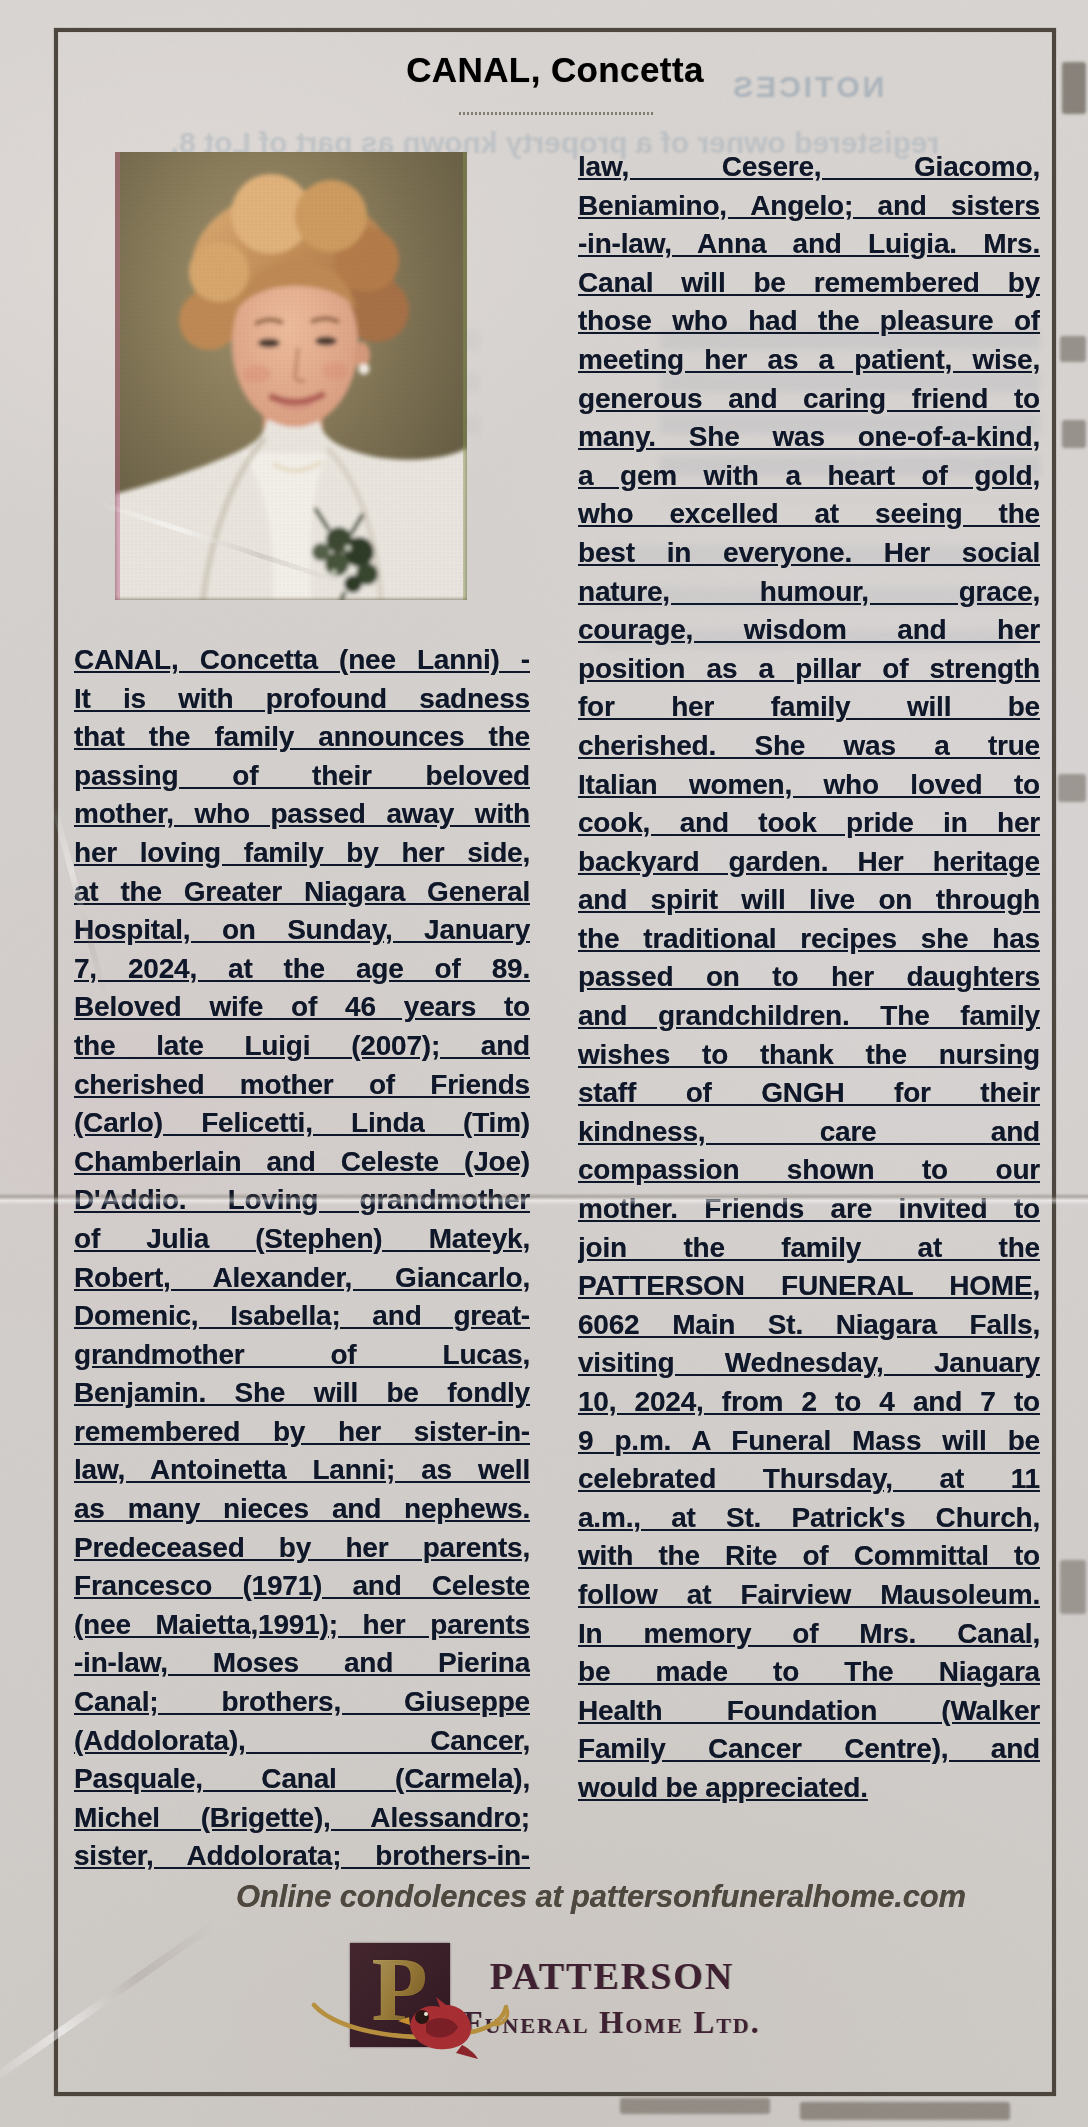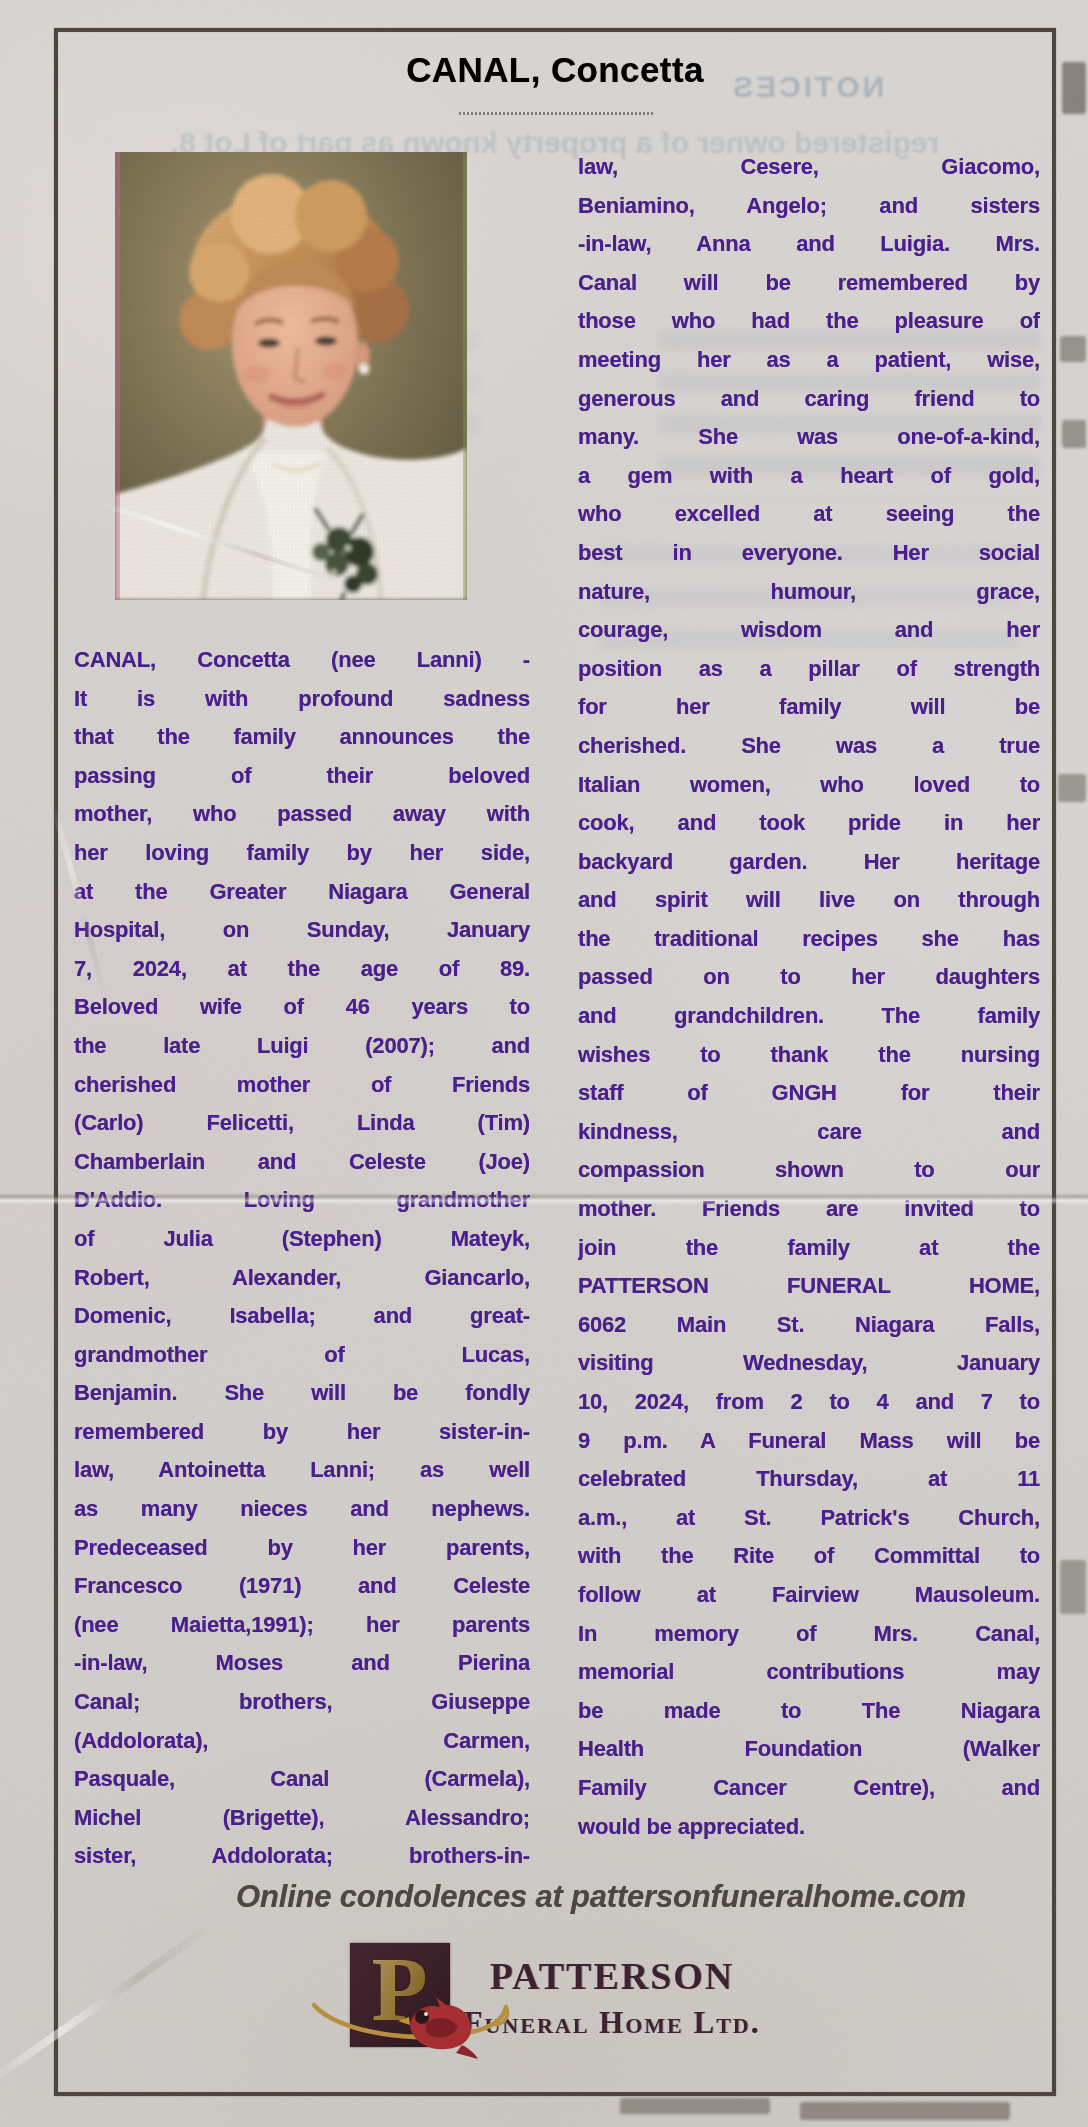--- a/index.html
+++ b/index.html
@@ -36,23 +36,23 @@
     position:absolute;left:459px;top:112px;width:196px;height:3px;
     background-image:repeating-linear-gradient(90deg,#6e675d 0 2px,rgba(0,0,0,0) 2px 4px);
     opacity:.8;
   }
 
   
   .photo{position:absolute;left:115px;top:152px;width:352px;height:448px;}
   .photo svg{display:block;}
 
   
-  .col{position:absolute;--lh:38.6px;font-size:22px;font-weight:700;
-    color:#4c1d95;letter-spacing:-.2px;
-    text-shadow:0 0 .6px rgba(83,77,69,.75);}
+  .col{position:absolute;--lh:38.6px;font-size:28px;font-weight:700;
+    color:#0f172a;letter-spacing:-.2px;
+    text-shadow:0 0 .6px rgba(83,77,69,.75);text-decoration:underline;}
   .col .tline{height:var(--lh);line-height:var(--lh);
     text-align:justify;text-align-last:justify;overflow:hidden;}
   .col.last-left .tline:last-child{text-align-last:left;}
   .col-left{left:74px;top:641px;width:456px;}
   .col-right{left:578px;top:148px;width:462px;}
 
   .condolences{
     position:absolute;left:58px;top:1879px;width:1086px;text-align:center;
     font-size:31px;font-style:italic;font-weight:700;color:#4e483f;
     text-shadow:0 0 .6px rgba(78,72,63,.7);letter-spacing:-.2px;
@@ -227,21 +227,21 @@
     <div class="tline">grandmother of Lucas,</div>
     <div class="tline">Benjamin. She will be fondly</div>
     <div class="tline">remembered by her sister-in-</div>
     <div class="tline">law, Antoinetta Lanni; as well</div>
     <div class="tline">as many nieces and nephews.</div>
     <div class="tline">Predeceased by her parents,</div>
     <div class="tline">Francesco (1971) and Celeste</div>
     <div class="tline">(nee Maietta,1991); her parents</div>
     <div class="tline">-in-law, Moses and Pierina</div>
     <div class="tline">Canal; brothers, Giuseppe</div>
-    <div class="tline">(Addolorata), Carmen,</div>
+    <div class="tline">(Addolorata), Cancer,</div>
     <div class="tline">Pasquale, Canal (Carmela),</div>
     <div class="tline">Michel (Brigette), Alessandro;</div>
     <div class="tline">sister, Addolorata; brothers-in-</div>
   </div>
 <div class="col col-right last-left">
     <div class="tline">law, Cesere, Giacomo,</div>
     <div class="tline">Beniamino, Angelo; and sisters</div>
     <div class="tline">-in-law, Anna and Luigia. Mrs.</div>
     <div class="tline">Canal will be remembered by</div>
     <div class="tline">those who had the pleasure of</div>
@@ -272,21 +272,20 @@
     <div class="tline">PATTERSON FUNERAL HOME,</div>
     <div class="tline">6062 Main St. Niagara Falls,</div>
     <div class="tline">visiting Wednesday, January</div>
     <div class="tline">10, 2024, from 2 to 4 and 7 to</div>
     <div class="tline">9 p.m. A Funeral Mass will be</div>
     <div class="tline">celebrated Thursday, at 11</div>
     <div class="tline">a.m., at St. Patrick's Church,</div>
     <div class="tline">with the Rite of Committal to</div>
     <div class="tline">follow at Fairview Mausoleum.</div>
     <div class="tline">In memory of Mrs. Canal,</div>
-    <div class="tline">memorial contributions may</div>
     <div class="tline">be made to The Niagara</div>
     <div class="tline">Health Foundation (Walker</div>
     <div class="tline">Family Cancer Centre), and</div>
     <div class="tline">would be appreciated.</div>
   </div>
 
 <div class="condolences">Online condolences at pattersonfuneralhome.com</div>
 
 <div class="logo">
   <div class="logo-mark">

